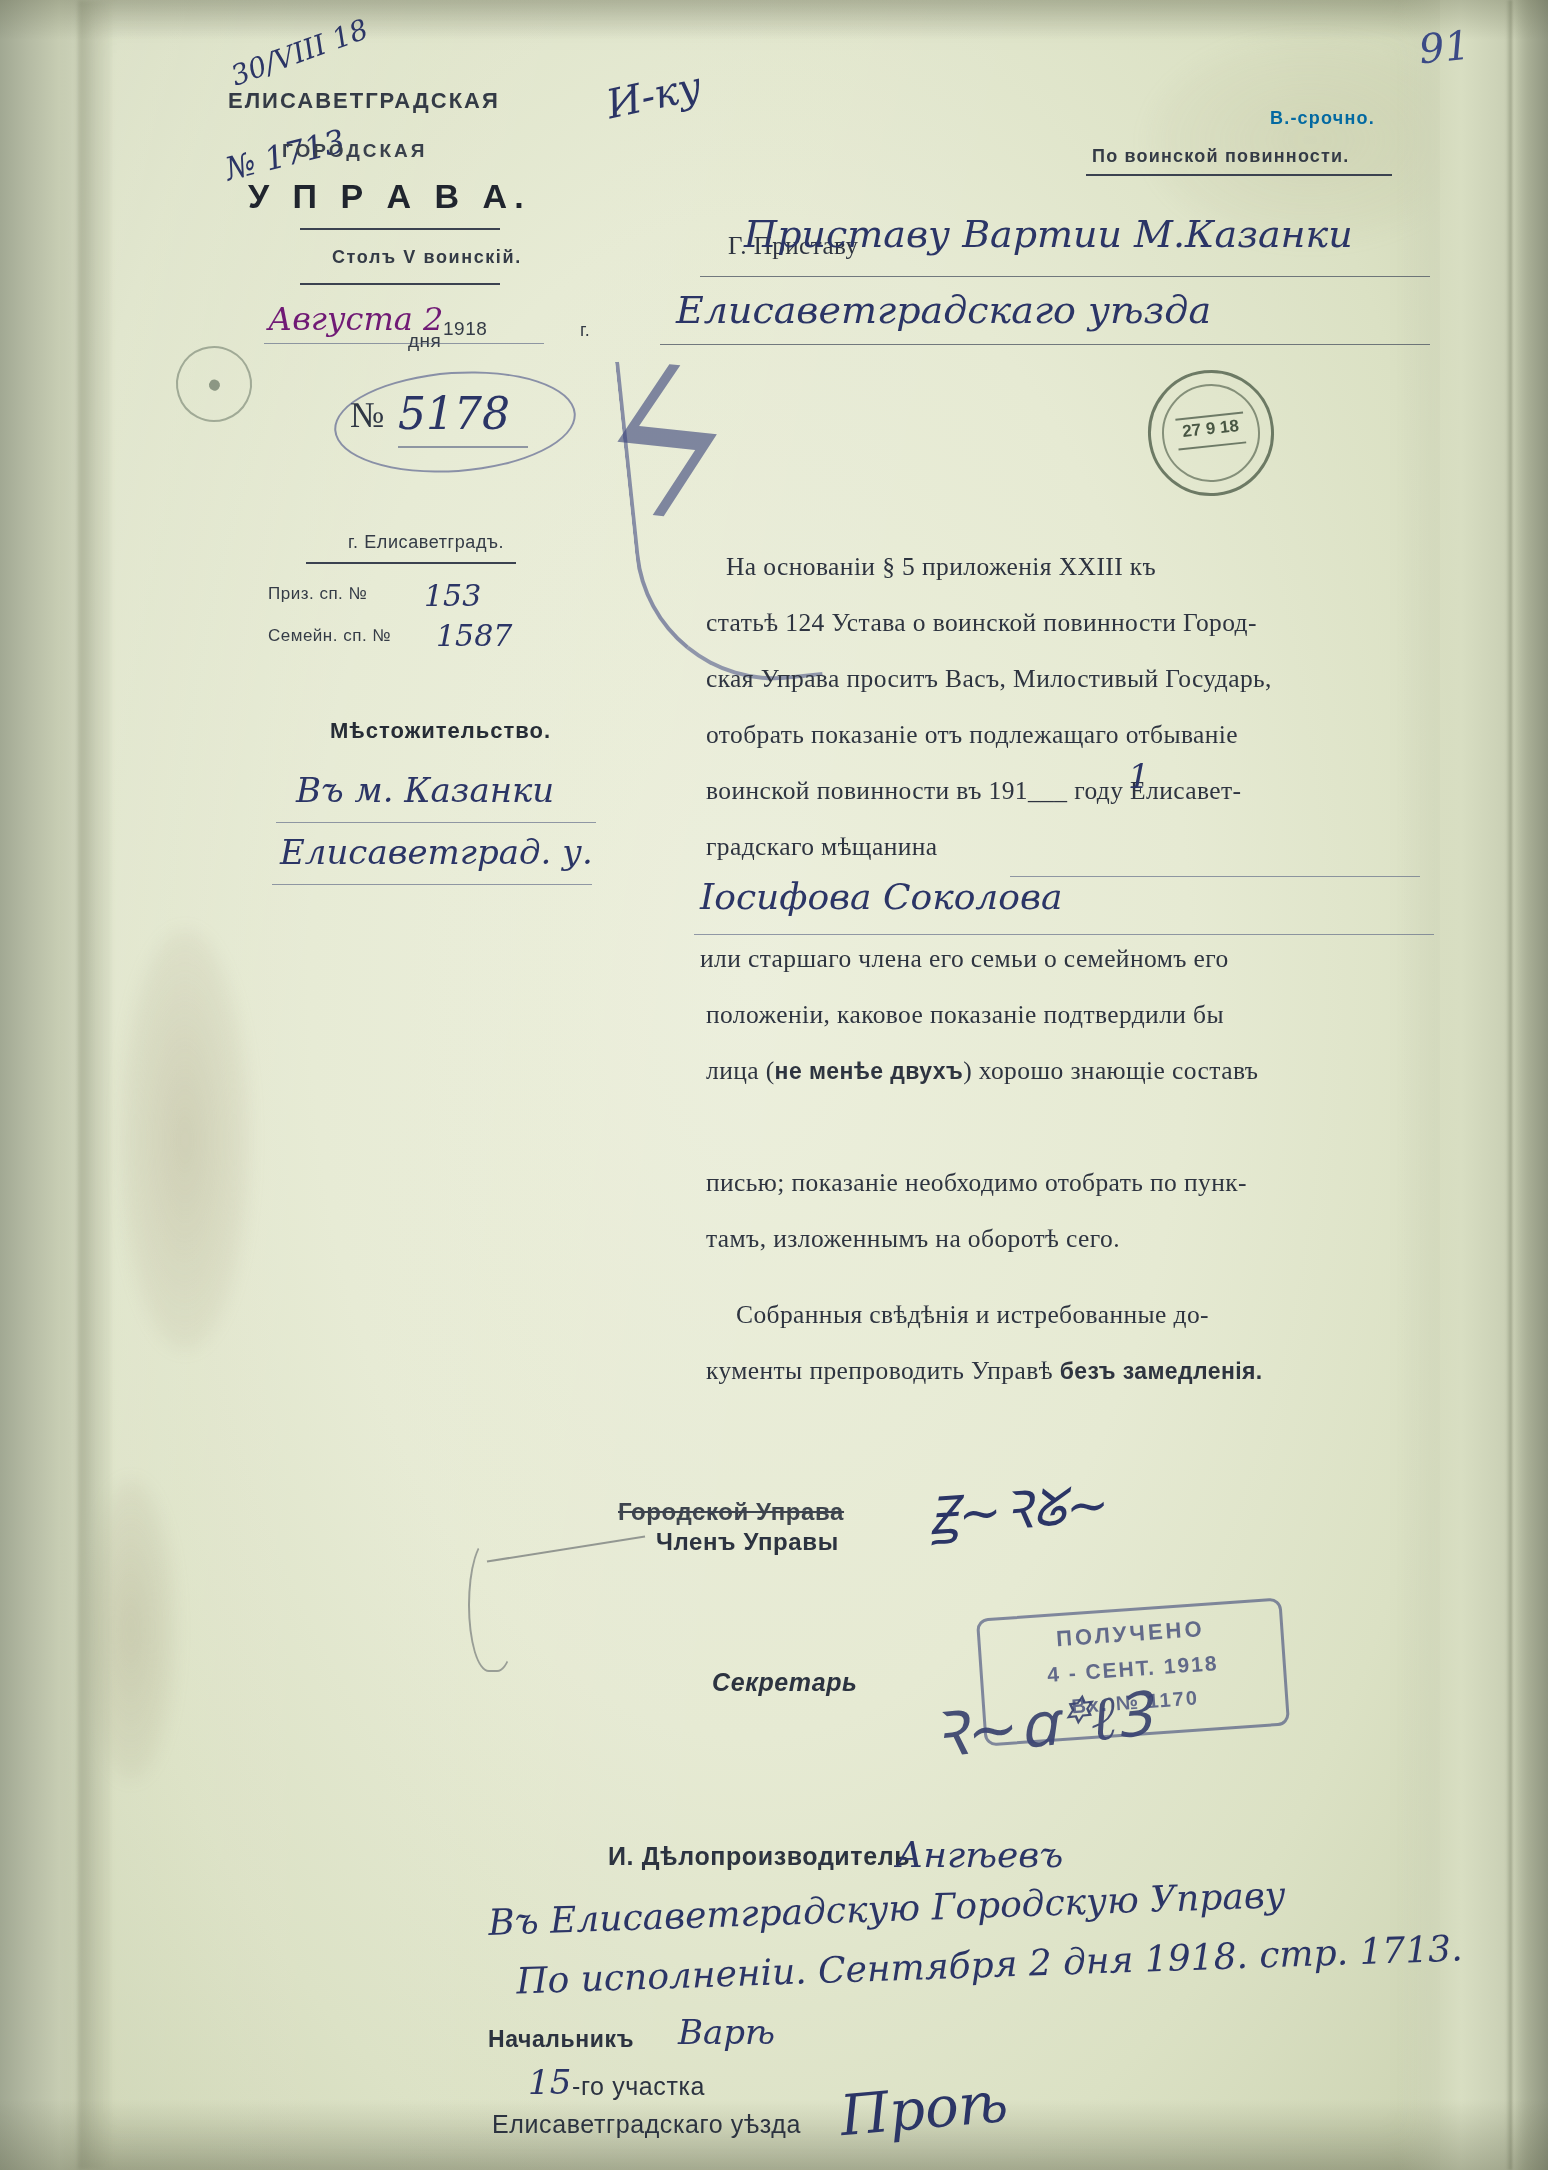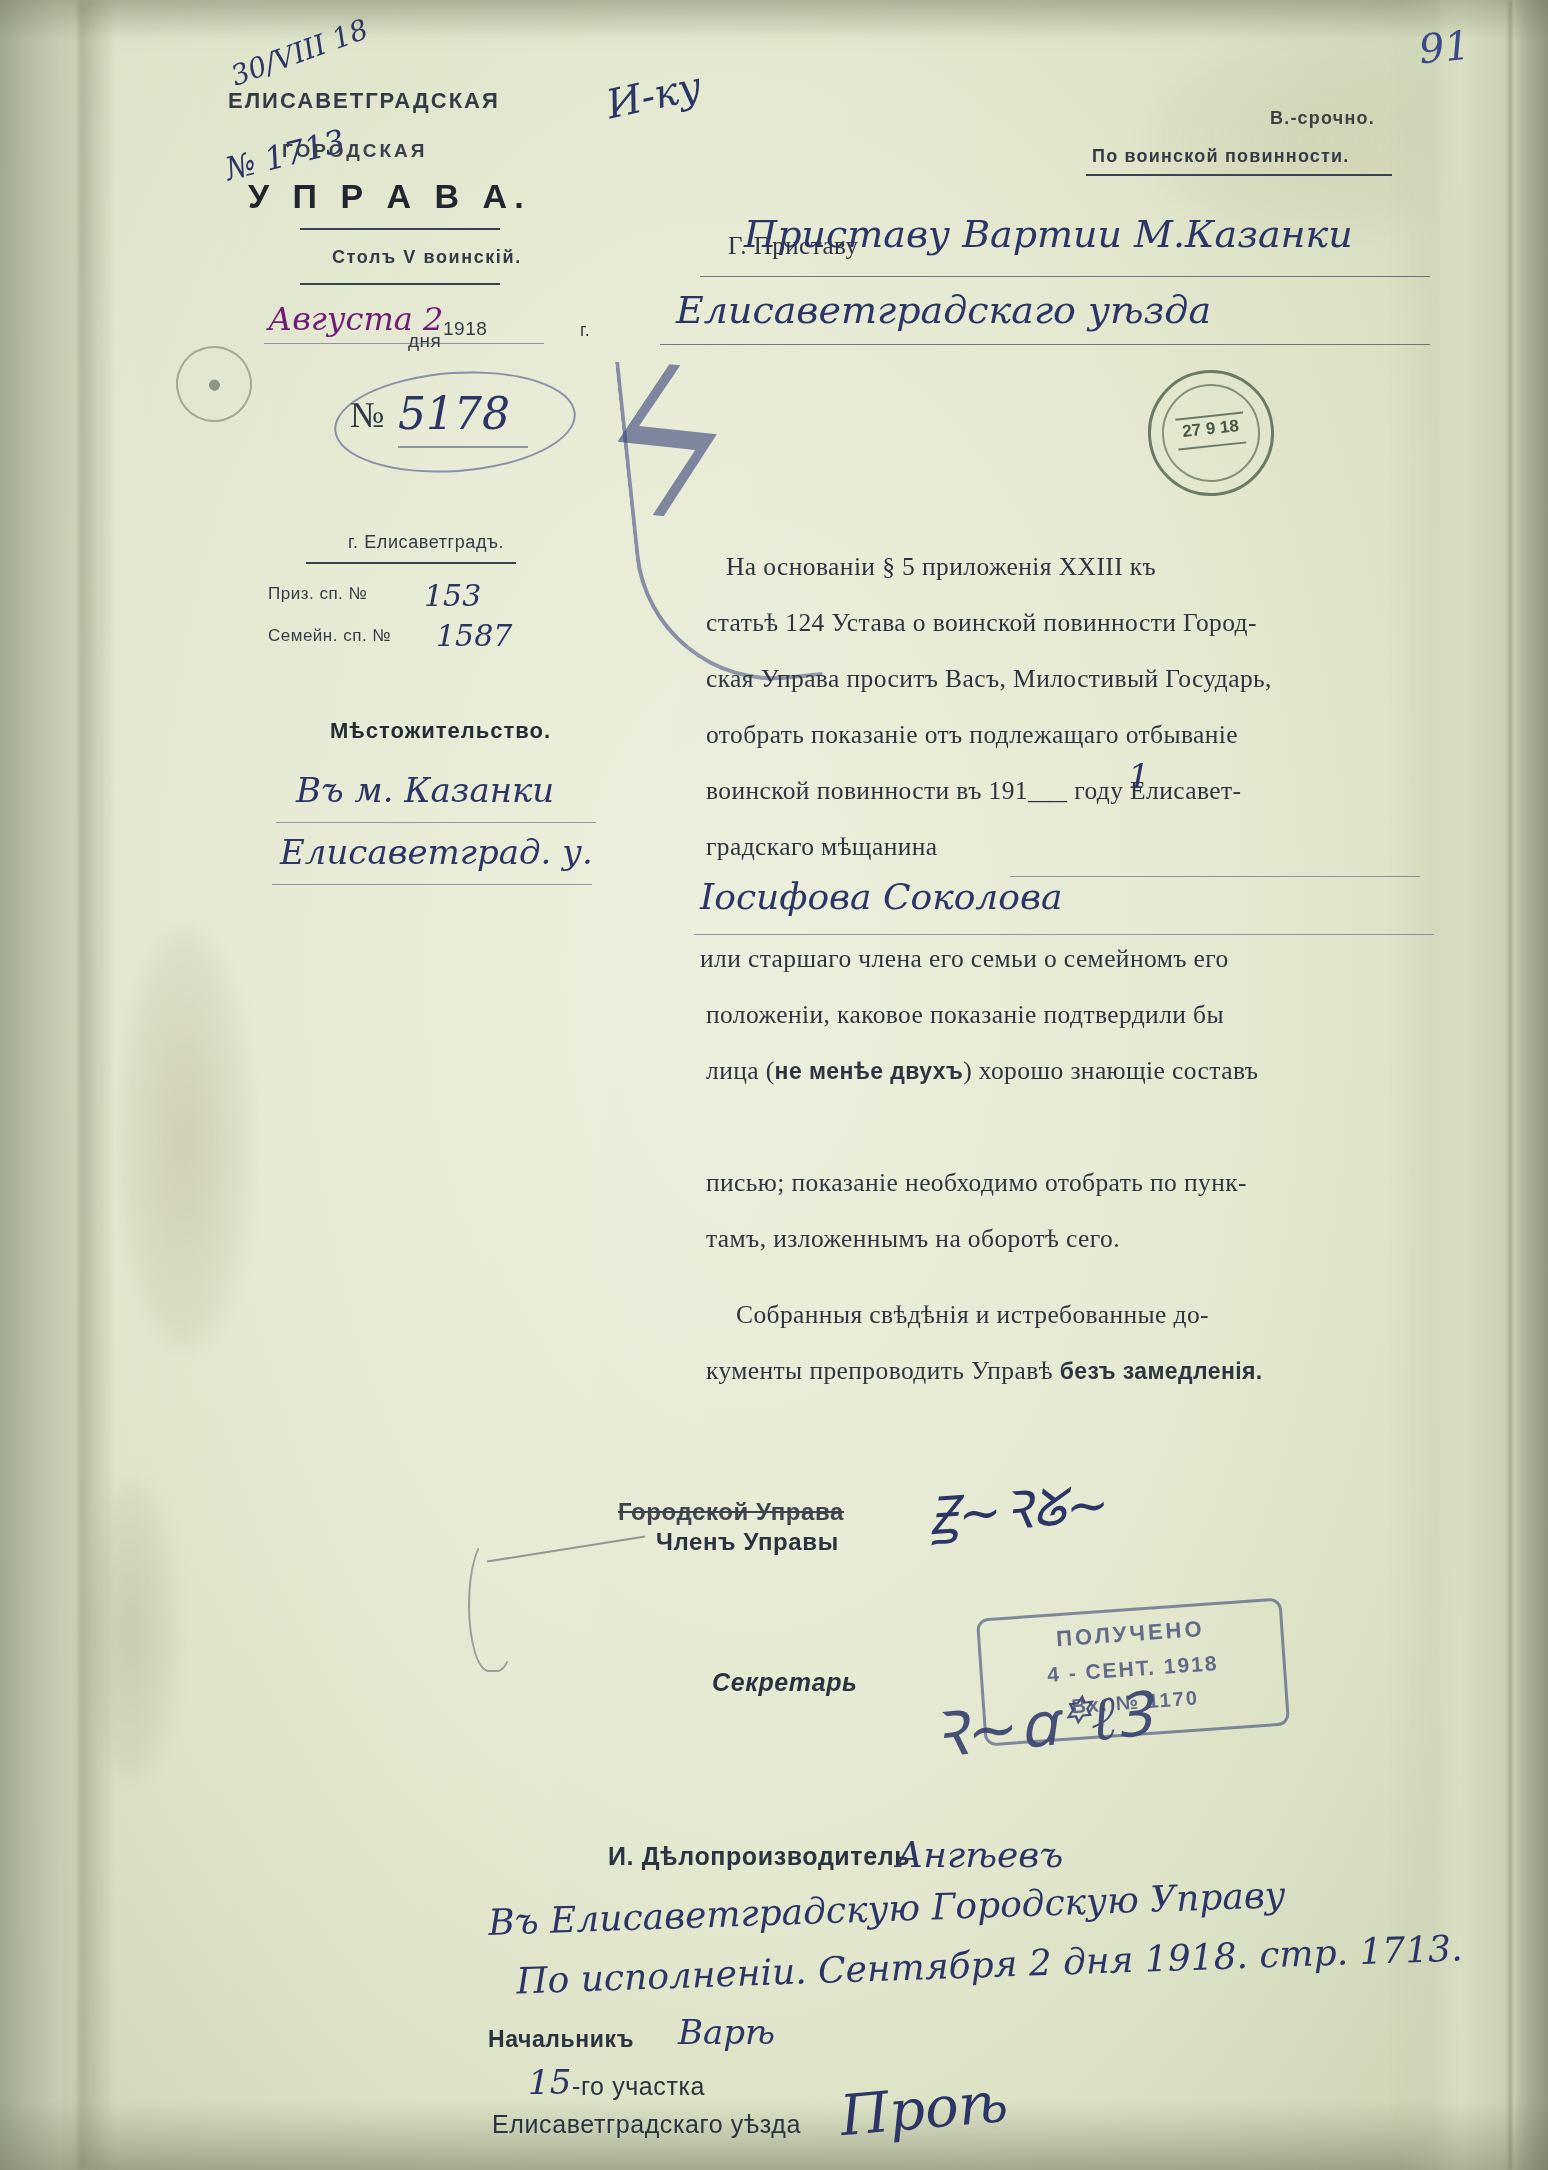--- a/index.html
+++ b/index.html
@@ -155,21 +155,21 @@
     left: 268px; top: 626px; font-size: 17px; font-family: "Liberation Sans", sans-serif; color: #343b46;
   }
   #mest-label {
     left: 330px; top: 718px; font-size: 22px; font-weight: 700; letter-spacing: 1px;
     font-family: "Liberation Sans", sans-serif; color: #262c36;
   }
 
   
   #urg {
     left: 1270px; top: 108px; font-size: 18px; letter-spacing: 1.2px; font-weight: 600;
-    font-family: "Liberation Sans", sans-serif; color: #404040;
+    font-family: "Liberation Sans", sans-serif; color: #0369a1;
   }
   #povin {
     left: 1092px; top: 146px; font-size: 18px; letter-spacing: 1.2px; font-weight: 600;
     font-family: "Liberation Sans", sans-serif; color: #343b46;
   }
   #povin-rule {
     position: absolute; left: 1086px; top: 174px; width: 306px; height: 2px; background: #3b4250;
   }
 
   

